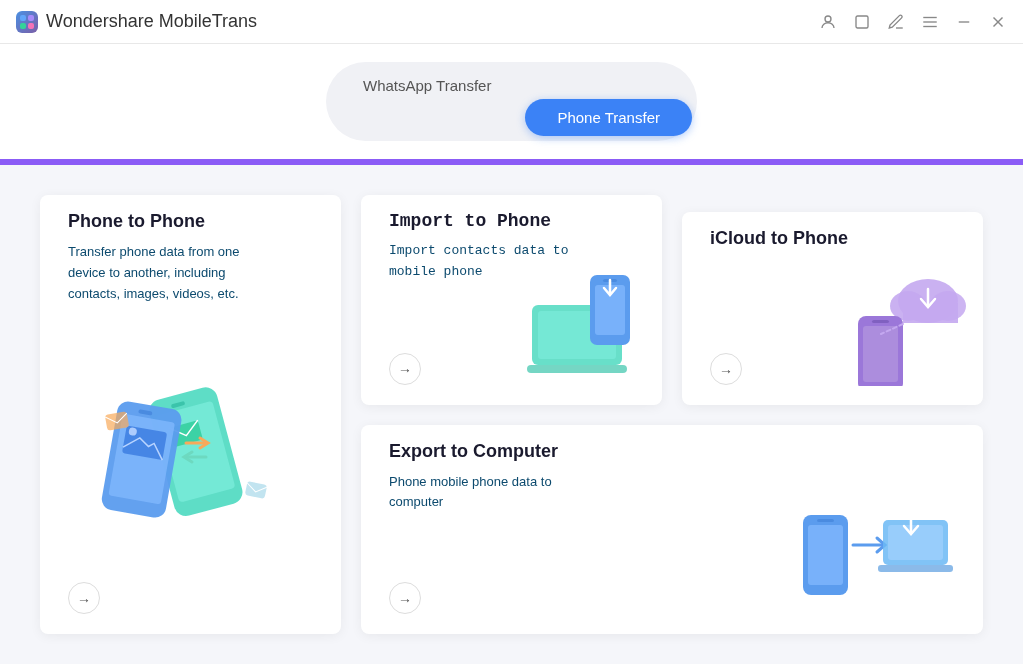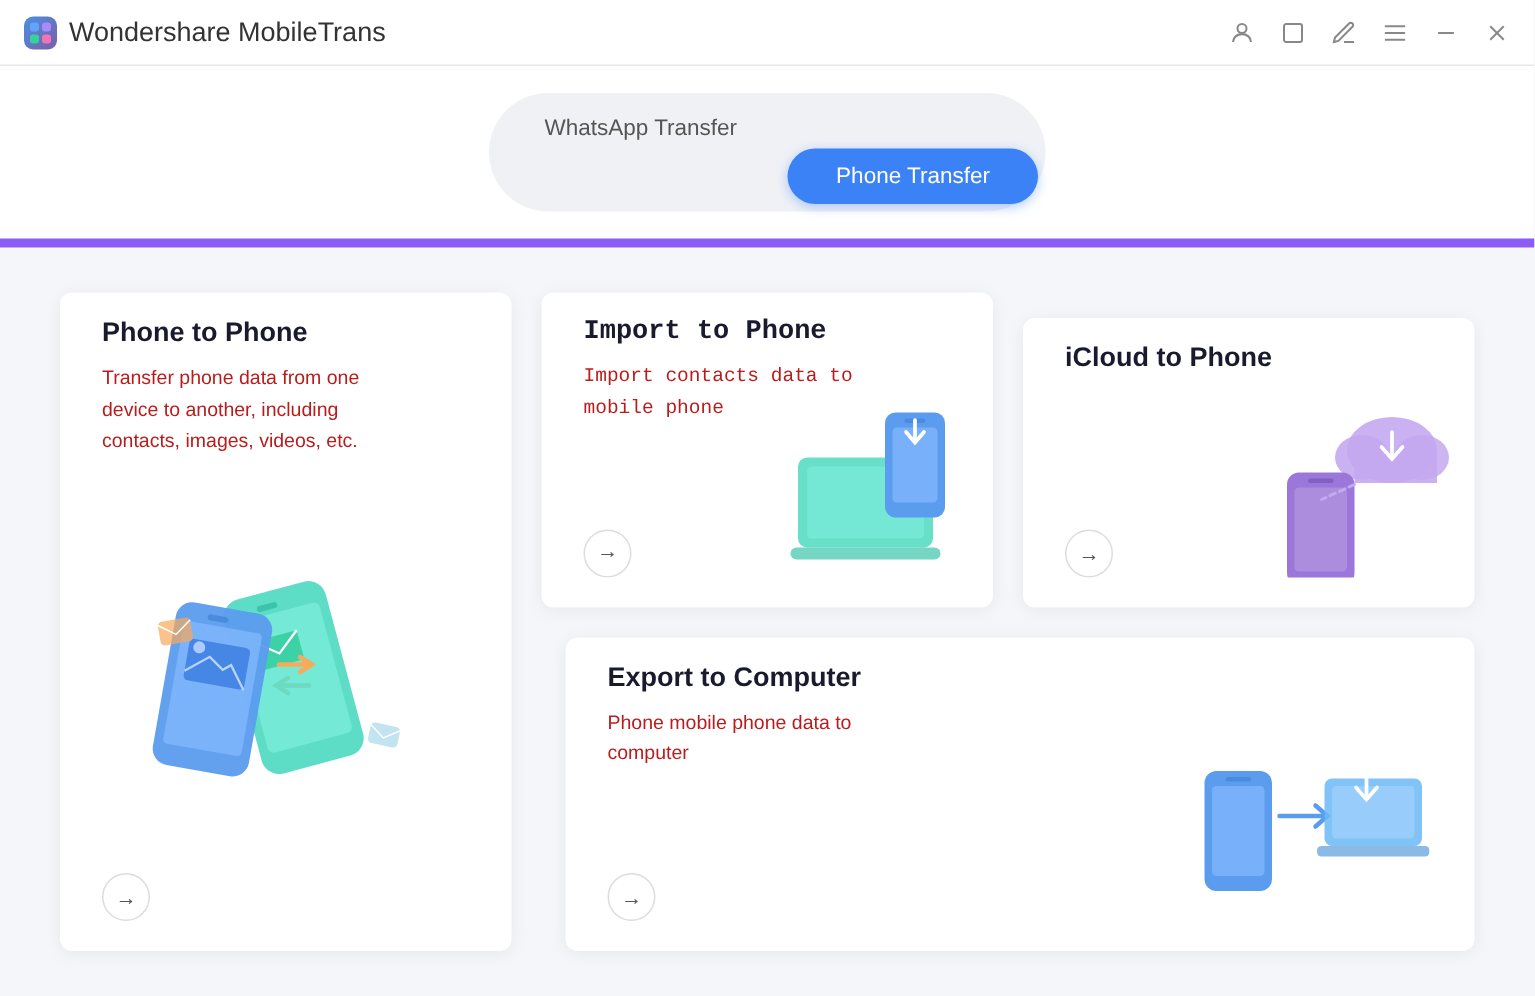--- a/index.html
+++ b/index.html
@@ -122,21 +122,21 @@
     }
 
     .card-title {
       font-size: 18px;
       font-weight: 700;
       color: #1a1a2e;
       margin-bottom: 10px;
     }
     .card-desc {
       font-size: 13px;
-      color: #b91c1c;
+      color: #0c4a6e;
       line-height: 1.6;
       max-width: 200px;
     }
 
     .card-arrow {
       width: 32px;
       height: 32px;
       border-radius: 50%;
       border: 1.5px solid #ddd;
       display: flex;
@@ -318,21 +318,21 @@
           <rect x="14" y="24" width="17" height="3" rx="2" fill="#8060c0"></rect>
         </g>
 
         <path d="M60 58 L38 68" stroke="#c4a8f0" stroke-width="2" stroke-linecap="round" stroke-dasharray="4,3"></path>
       </svg>
     </div>
 
     <div class="card-arrow" style="margin-top:auto;">→</div>
   </div>
 
-  <div class="card" style="grid-column:2/4; grid-row:2; position:relative;margin-left:16px;">
+  <div class="card" style="grid-column:2/4; grid-row:2; position:relative;">
     <div class="card-title">Export to Computer</div>
     <div class="card-desc">Phone mobile phone data to computer</div>
 
     <div style="position:absolute; right:30px; bottom:10px;">
       <svg width="160" height="130" viewBox="0 0 160 130">
 
         <g transform="translate(10, 10)">
           <rect x="0" y="15" width="45" height="80" rx="8" fill="#5b9cee"></rect>
           <rect x="5" y="25" width="35" height="60" rx="3" fill="#85baff" opacity="0.7"></rect>
           <rect x="14" y="19" width="17" height="3" rx="2" fill="#4a8be0"></rect>

